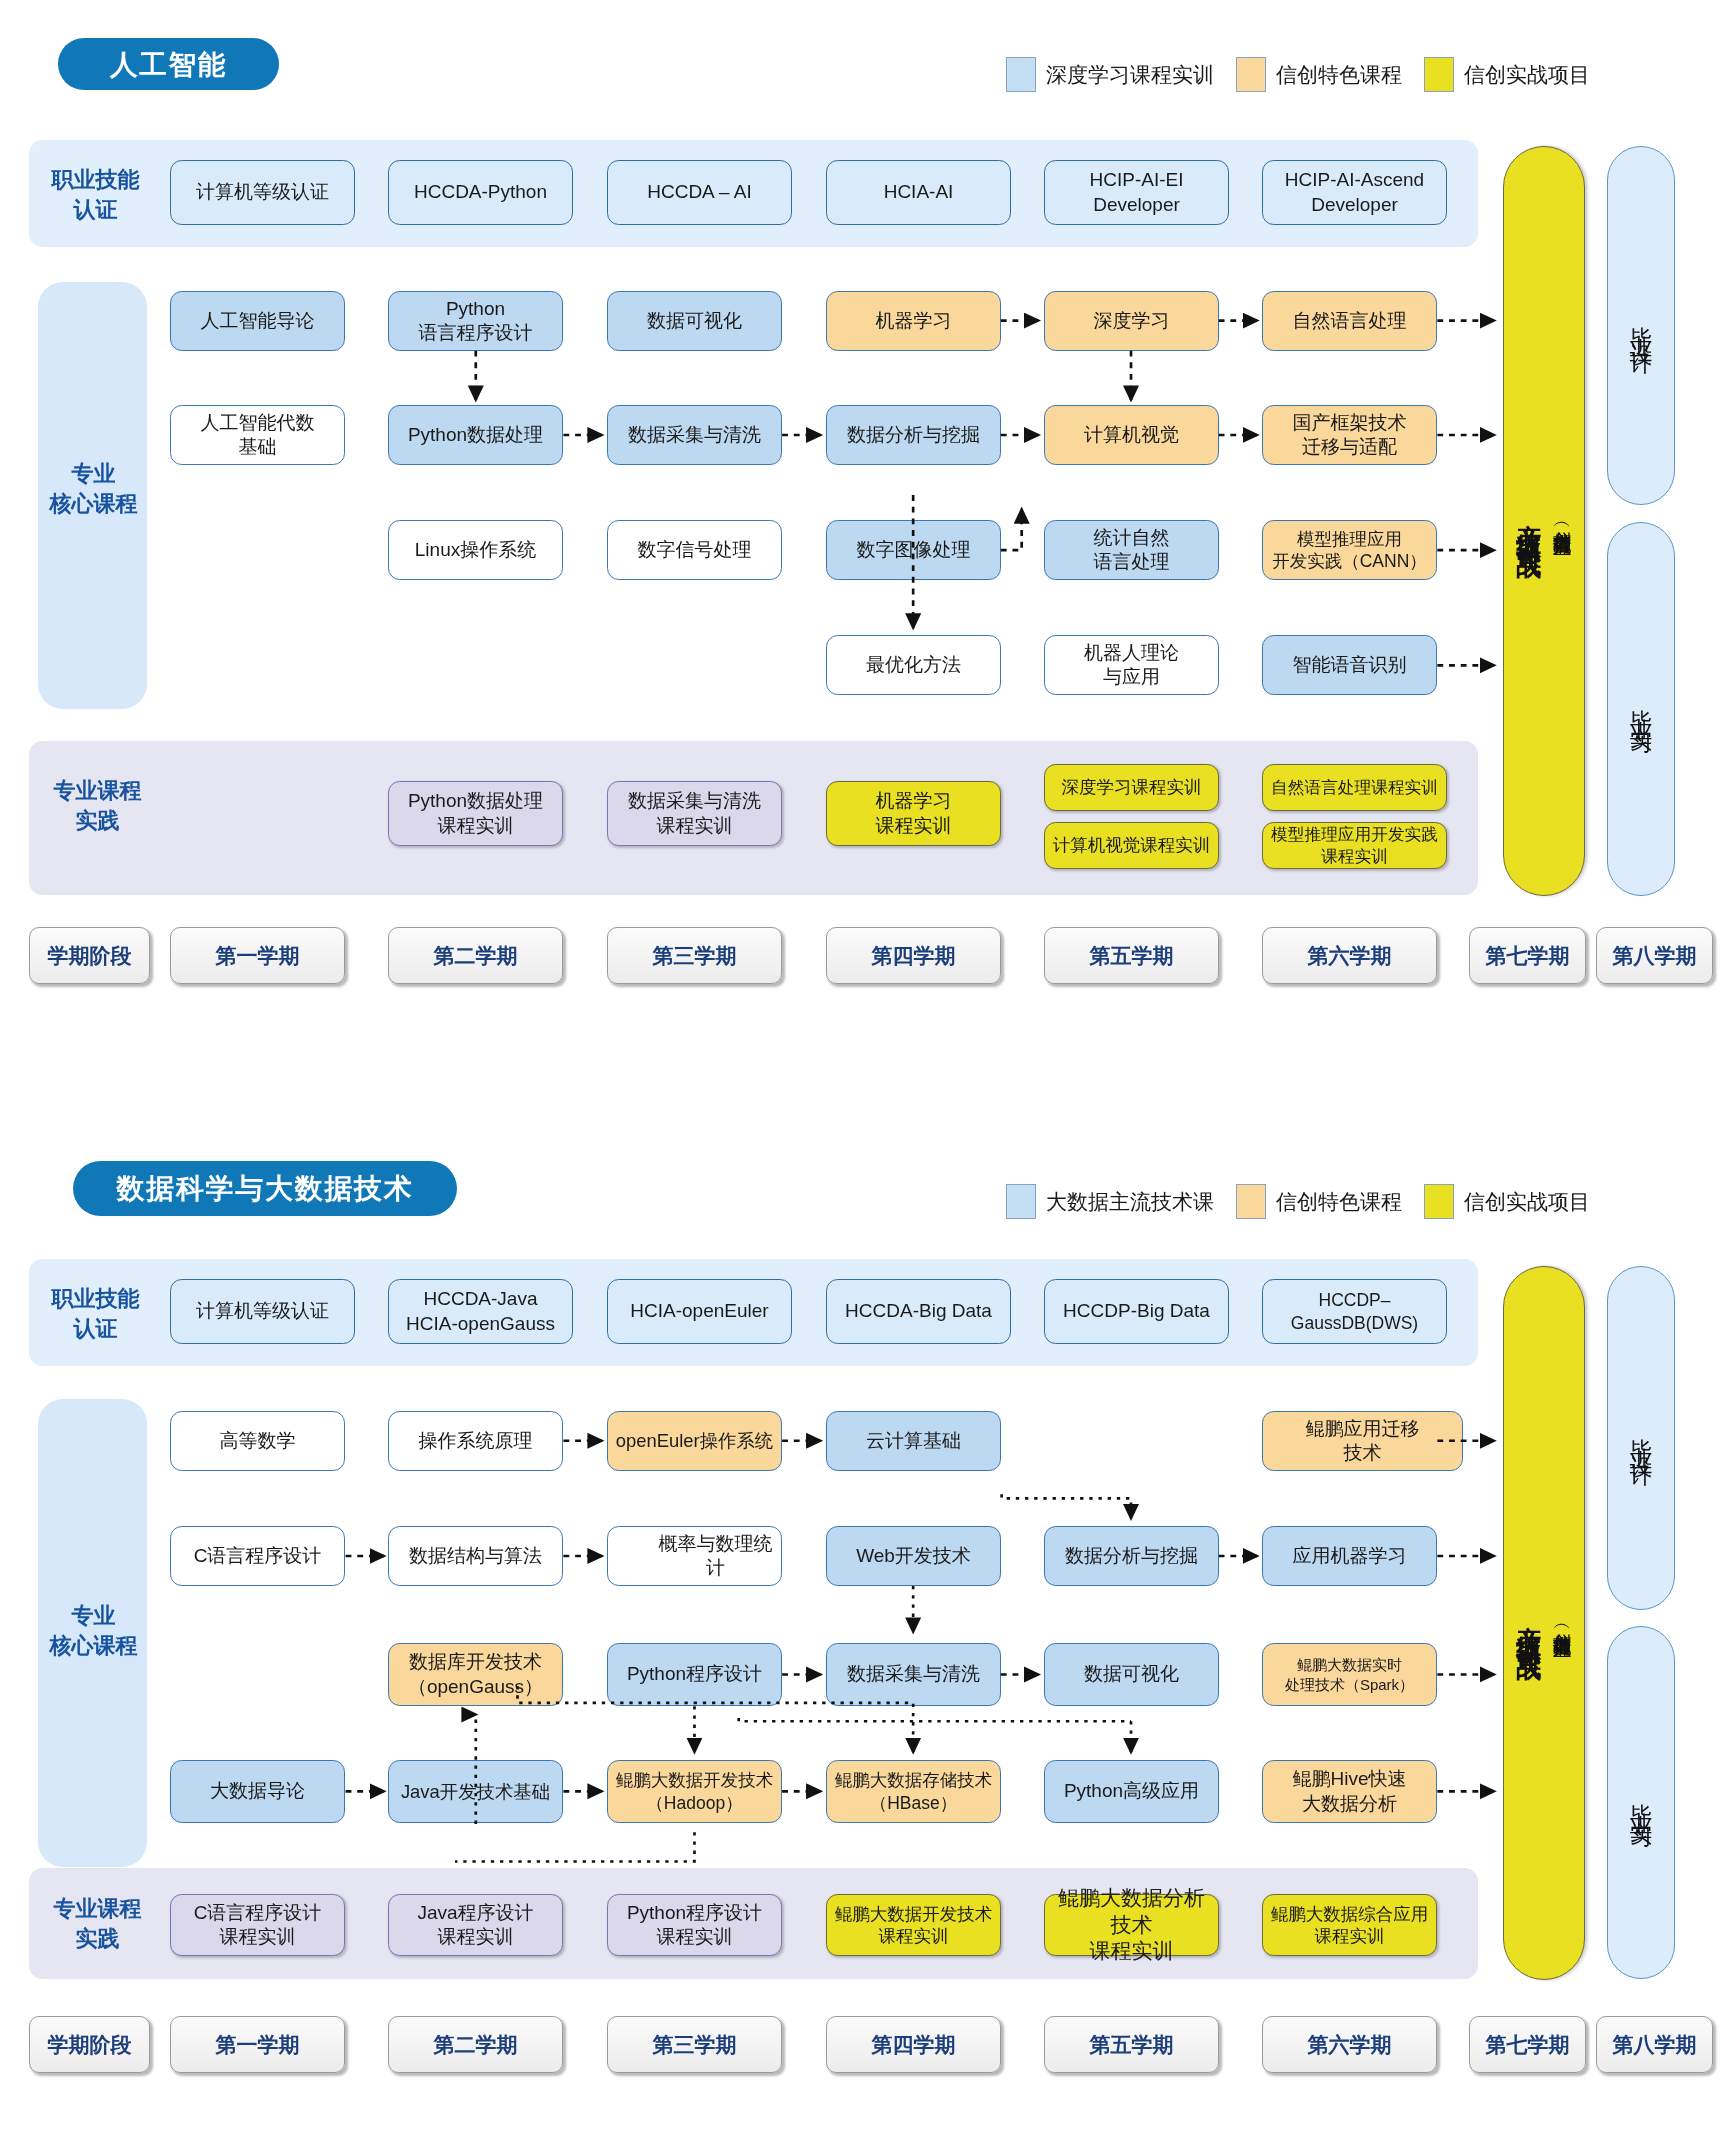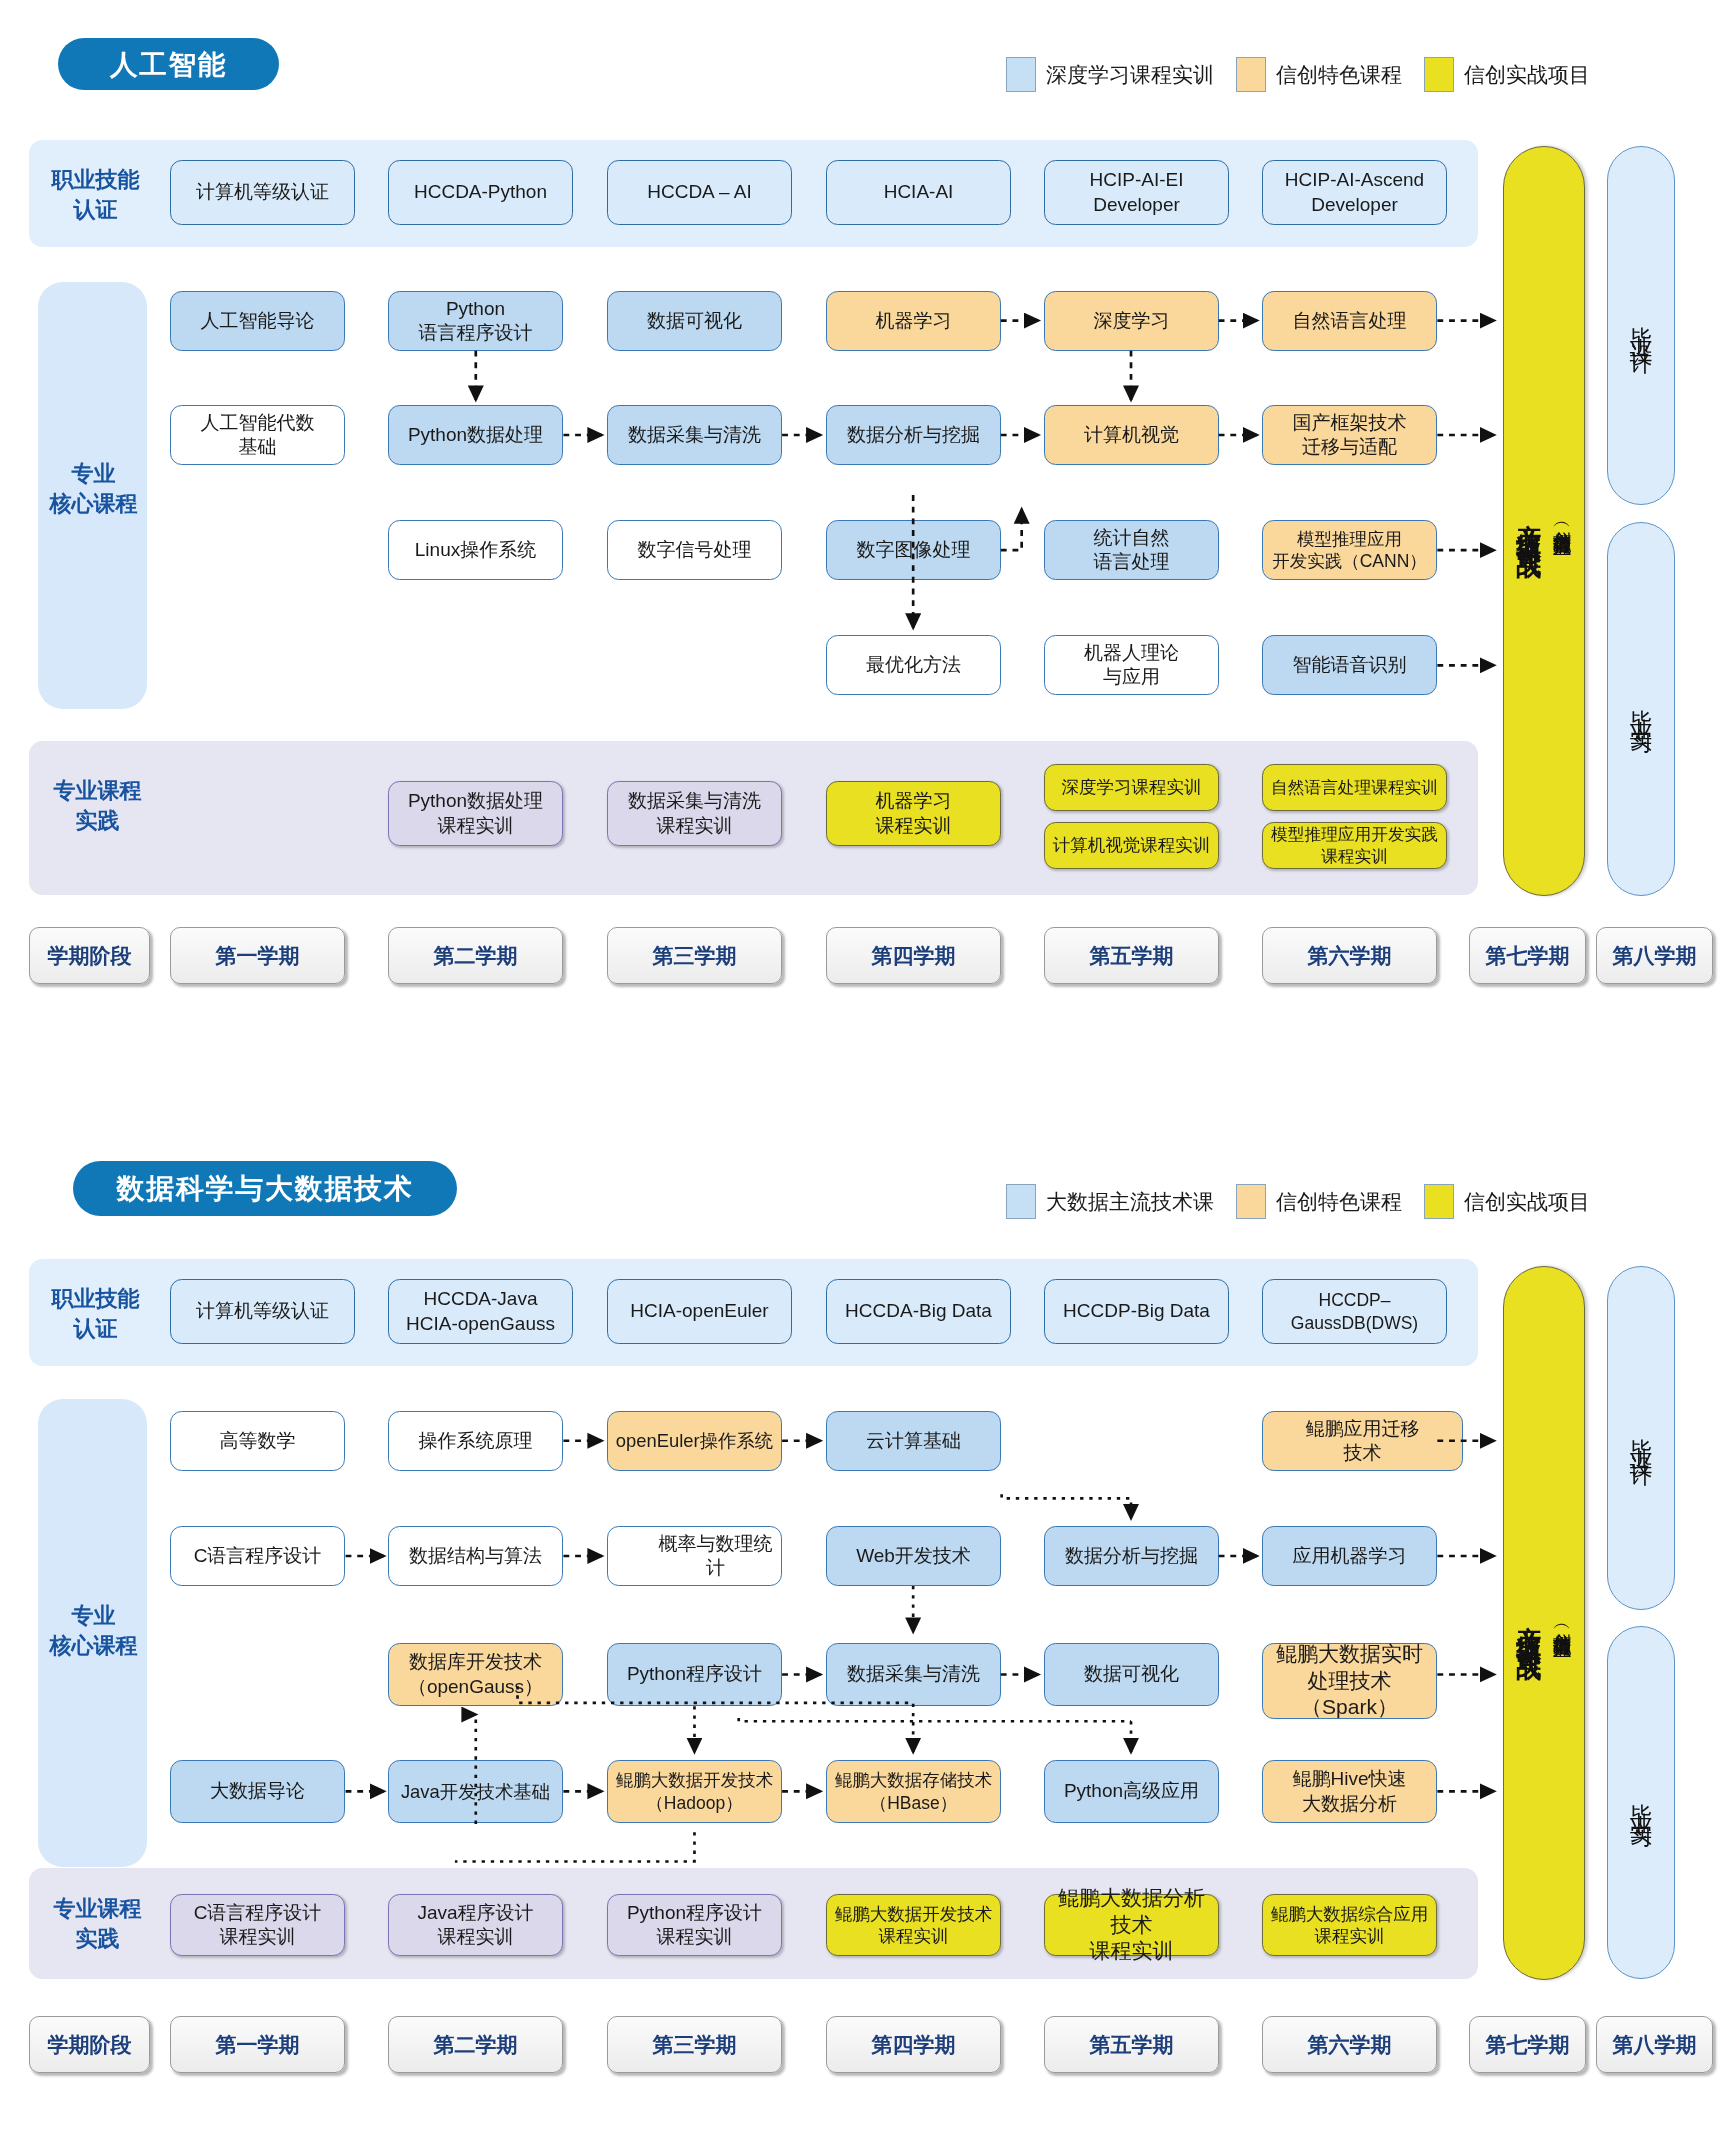--- a/index.html
+++ b/index.html
@@ -327,21 +327,21 @@
     <div class="box white" style="left:607px; top:1526px; width:175px; height:60px;padding-left:47px;">概率与数理统计</div>
     <div class="box blue" style="left:826px; top:1526px; width:175px; height:60px;">Web开发技术</div>
     <div class="box blue" style="left:1044px; top:1526px; width:175px; height:60px;">数据分析与挖掘</div>
     <div class="box blue" style="left:1262px; top:1526px; width:175px; height:60px;">应用机器学习</div>
 
     <div class="box orange" style="left:388px; top:1643px; width:175px; height:63px;">数据库开发技术
 （openGauss）</div>
     <div class="box blue" style="left:607px; top:1643px; width:175px; height:63px;">Python程序设计</div>
     <div class="box blue" style="left:826px; top:1643px; width:175px; height:63px;">数据采集与清洗</div>
     <div class="box blue" style="left:1044px; top:1643px; width:175px; height:63px;">数据可视化</div>
-    <div class="box orange" style="left:1262px; top:1643px; width:175px; height:76px; font-size:21px;">鲲鹏大数据实时
+    <div class="box orange" style="left:1262px; top:1643px; width:175px; height:63px; font-size:15px;">鲲鹏大数据实时
 处理技术（Spark）</div>
 
     <div class="box blue" style="left:170px; top:1760px; width:175px; height:63px;">大数据导论</div>
     <div class="box blue" style="left:388px; top:1760px; width:175px; height:63px; font-size:18.4px;">Java开发技术基础</div>
     <div class="box orange" style="left:607px; top:1760px; width:175px; height:63px; font-size:17.5px;">鲲鹏大数据开发技术
 （Hadoop）</div>
     <div class="box orange" style="left:826px; top:1760px; width:175px; height:63px; font-size:17.5px;">鲲鹏大数据存储技术
 （HBase）</div>
     <div class="box blue" style="left:1044px; top:1760px; width:175px; height:63px;">Python高级应用</div>
     <div class="box orange" style="left:1262px; top:1760px; width:175px; height:63px;">鲲鹏Hive快速

